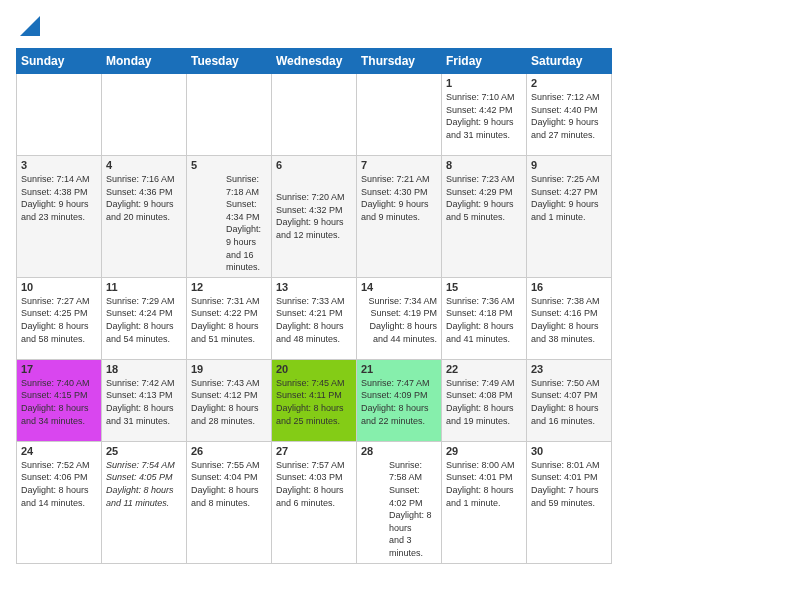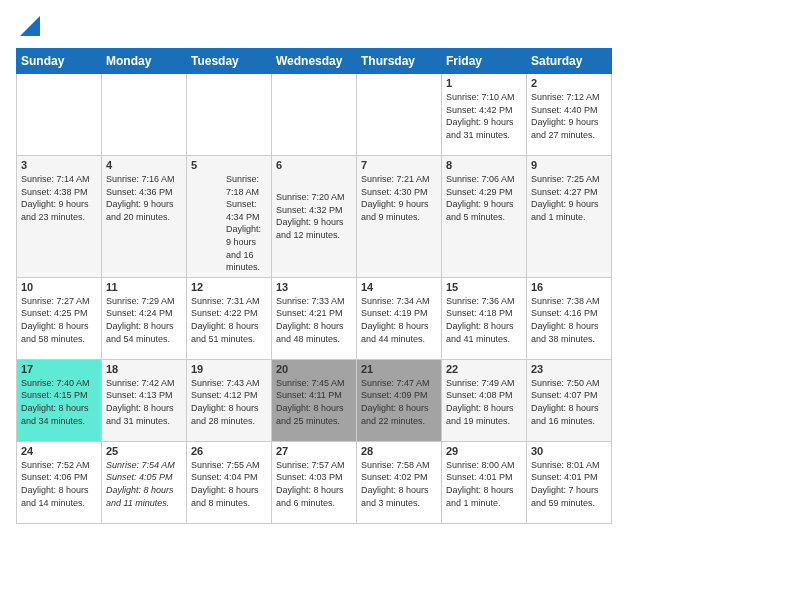--- a/index.html
+++ b/index.html
@@ -179,21 +179,21 @@
           </td>
           <td style="background: rgb(245, 245, 245);">
             <span class="day-num">7</span>
             <div class="day-info" style="white-space: pre-line;">Sunrise: 7:21 AM
 Sunset: 4:30 PM
 Daylight: 9 hours
 and 9 minutes.</div>
           </td>
           <td style="background: rgb(245, 245, 245);">
             <span class="day-num">8</span>
-            <div class="day-info" style="white-space: pre-line;">Sunrise: 7:06 AM
+            <div class="day-info" style="white-space: pre-line;">Sunrise: 7:23 AM
 Sunset: 4:29 PM
 Daylight: 9 hours
 and 5 minutes.</div>
           </td>
           <td style="background: rgb(245, 245, 245);">
             <span class="day-num">9</span>
             <div class="day-info" style="white-space: pre-line;">Sunrise: 7:25 AM
 Sunset: 4:27 PM
 Daylight: 9 hours
 and 1 minute.</div>
@@ -223,70 +223,70 @@
           </td>
           <td>
             <span class="day-num">13</span>
             <div class="day-info" style="white-space: pre-line;">Sunrise: 7:33 AM
 Sunset: 4:21 PM
 Daylight: 8 hours
 and 48 minutes.</div>
           </td>
           <td>
             <span class="day-num">14</span>
-            <div class="day-info" style="white-space: pre-line;">Sunrise: 7:34 AM
+            <div class="day-info" style="white-space: pre-line; text-align: right;">Sunrise: 7:34 AM
 Sunset: 4:19 PM
 Daylight: 8 hours
 and 44 minutes.</div>
           </td>
           <td>
             <span class="day-num">15</span>
             <div class="day-info" style="white-space: pre-line;">Sunrise: 7:36 AM
 Sunset: 4:18 PM
 Daylight: 8 hours
 and 41 minutes.</div>
           </td>
           <td>
             <span class="day-num">16</span>
             <div class="day-info" style="white-space: pre-line;">Sunrise: 7:38 AM
 Sunset: 4:16 PM
 Daylight: 8 hours
 and 38 minutes.</div>
           </td>
         </tr>
         <tr>
-          <td style="background: #5eead4;">
+          <td style="background: #d946ef;">
             <span class="day-num">17</span>
             <div class="day-info" style="white-space: pre-line;">Sunrise: 7:40 AM
 Sunset: 4:15 PM
 Daylight: 8 hours
 and 34 minutes.</div>
           </td>
           <td style="background: rgb(245, 245, 245);">
             <span class="day-num">18</span>
             <div class="day-info" style="white-space: pre-line;">Sunrise: 7:42 AM
 Sunset: 4:13 PM
 Daylight: 8 hours
 and 31 minutes.</div>
           </td>
           <td style="background: rgb(245, 245, 245);">
             <span class="day-num">19</span>
             <div class="day-info" style="white-space: pre-line;">Sunrise: 7:43 AM
 Sunset: 4:12 PM
 Daylight: 8 hours
 and 28 minutes.</div>
           </td>
-          <td style="background: #a3a3a3;">
+          <td style="background: #84cc16;">
             <span class="day-num">20</span>
             <div class="day-info" style="white-space: pre-line;">Sunrise: 7:45 AM
 Sunset: 4:11 PM
 Daylight: 8 hours
 and 25 minutes.</div>
           </td>
-          <td style="background: #a3a3a3;">
+          <td style="background: #86efac;">
             <span class="day-num">21</span>
             <div class="day-info" style="white-space: pre-line;">Sunrise: 7:47 AM
 Sunset: 4:09 PM
 Daylight: 8 hours
 and 22 minutes.</div>
           </td>
           <td style="background: rgb(245, 245, 245);">
             <span class="day-num">22</span>
             <div class="day-info" style="white-space: pre-line;">Sunrise: 7:49 AM
 Sunset: 4:08 PM
@@ -325,21 +325,21 @@
           </td>
           <td>
             <span class="day-num">27</span>
             <div class="day-info" style="white-space: pre-line;">Sunrise: 7:57 AM
 Sunset: 4:03 PM
 Daylight: 8 hours
 and 6 minutes.</div>
           </td>
           <td>
             <span class="day-num">28</span>
-            <div class="day-info" style="white-space: pre-line;">Sunrise: 7:58 AM
+            <div class="day-info" style="white-space: pre-line; margin-left: 28px;">Sunrise: 7:58 AM
 Sunset: 4:02 PM
 Daylight: 8 hours
 and 3 minutes.</div>
           </td>
           <td>
             <span class="day-num">29</span>
             <div class="day-info" style="white-space: pre-line;">Sunrise: 8:00 AM
 Sunset: 4:01 PM
 Daylight: 8 hours
 and 1 minute.</div>

